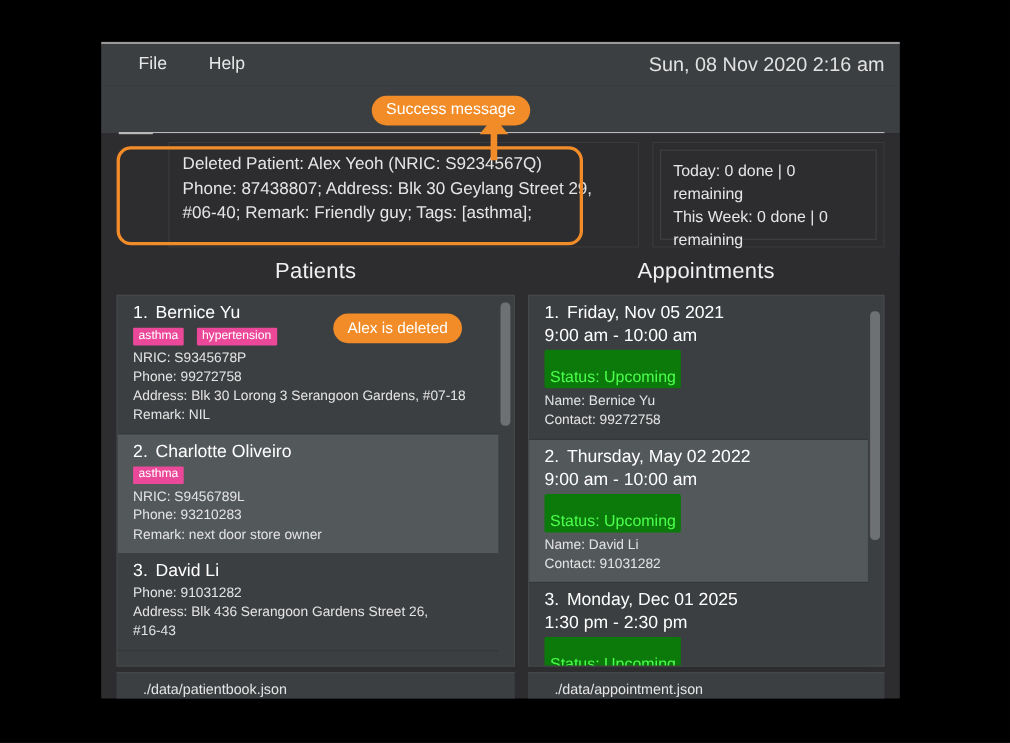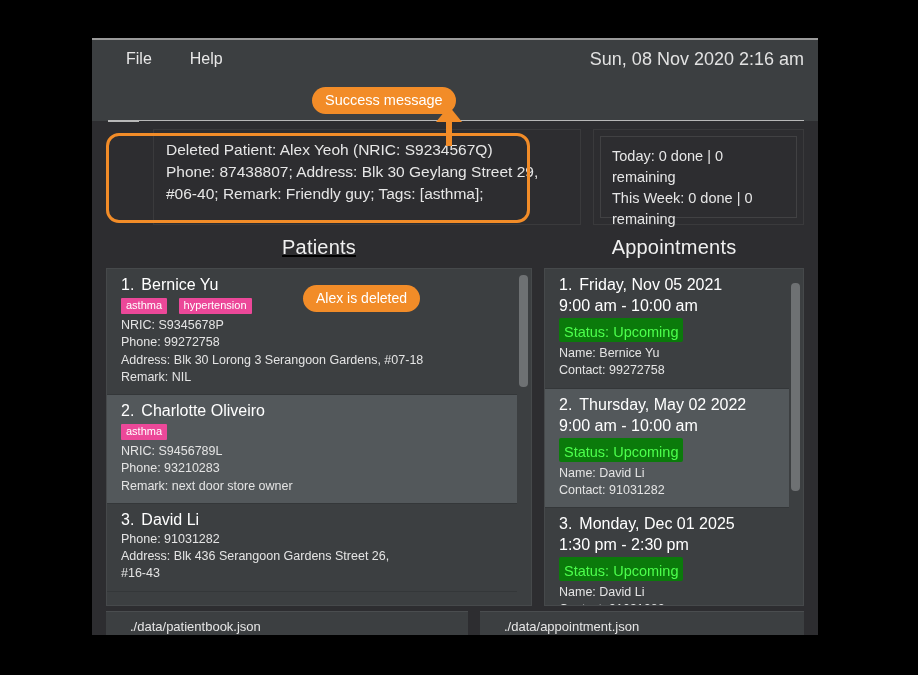--- a/index.html
+++ b/index.html
@@ -121,21 +121,21 @@
     display: flex;
     padding: 0 14px;
     box-sizing: border-box;
     height: 380px;
   }
   .panel {
     position: relative;
     background: #2d2d30;
     box-sizing: border-box;
   }
-  .panel.patients { width: 426px; margin-right: 12px; text-decoration: underline; }
+  .panel.patients { width: 362px; margin-right: 12px; }
   .panel.appointments { flex: 1; }
 
   .panel-title {
     text-align: center;
     color: #f0f0f0;
     font-size: 20px;
     padding: 5px 0 9px 0;
     letter-spacing: 0.2px;
   }
 
@@ -191,21 +191,21 @@
   .appt-time {
     color: #ffffff;
     font-size: 16px;
     line-height: 1.25;
   }
   .status-badge {
     display: inline-block;
     background: #0b7a0b;
     color: #4cff4c;
     font-size: 14.5px;
-    padding: 6px 5px 2px 5px;
+    padding: 17px 5px 2px 5px;
     margin: 2px 0 3px 0;
     border-radius: 2px;
   }
 
   
   .scrollbar {
     position: absolute;
     right: 2px;
     top: 2px;
     bottom: 2px;
@@ -245,21 +245,21 @@
   .annot-badge {
     position: absolute;
     background: #f28c28;
     color: #ffffff;
     font-size: 14.5px;
     border-radius: 14px;
     padding: 5px 13px 6px 13px;
     white-space: nowrap;
     z-index: 40;
   }
-  #annot-success { left: 312px; top: 87px; }
+  #annot-success { left: 338px; top: 87px; }
   #annot-deleted { left: 303px; top: 285px; font-size: 14px; }
 
   .annot-outline {
     position: absolute;
     border: 3px solid #f28c28;
     border-radius: 13px;
     box-sizing: border-box;
     z-index: 35;
     pointer-events: none;
   }

